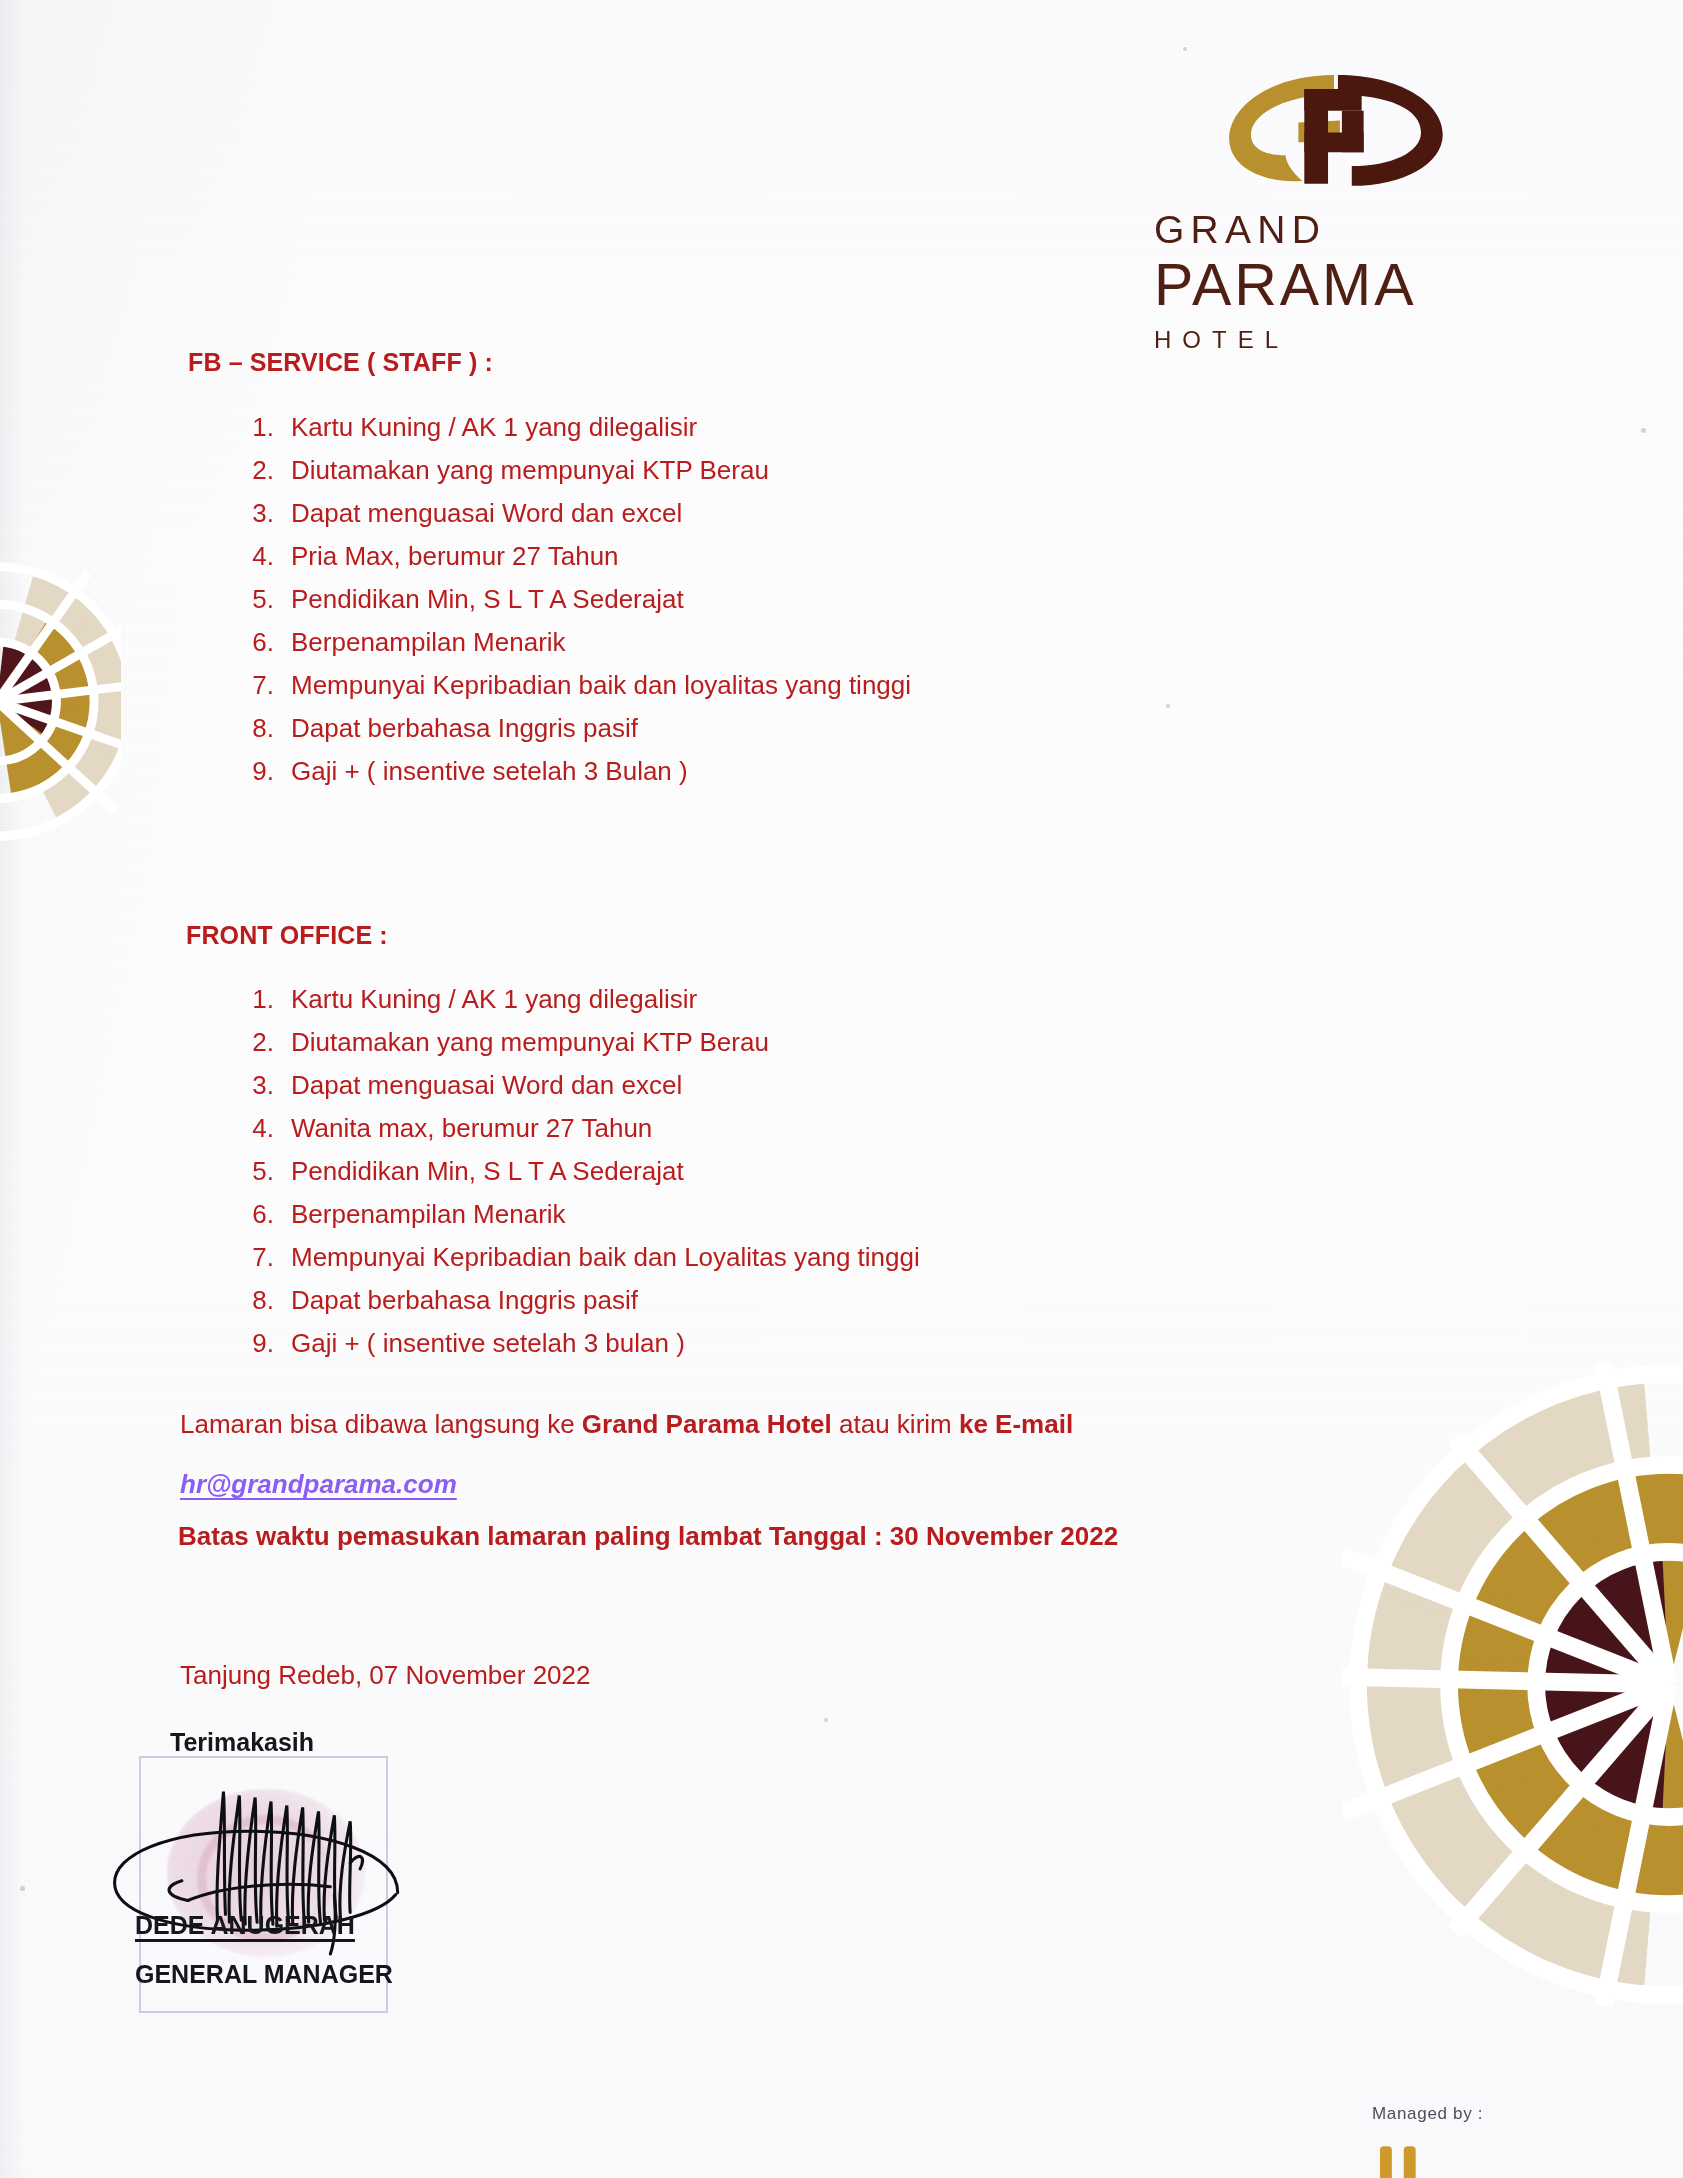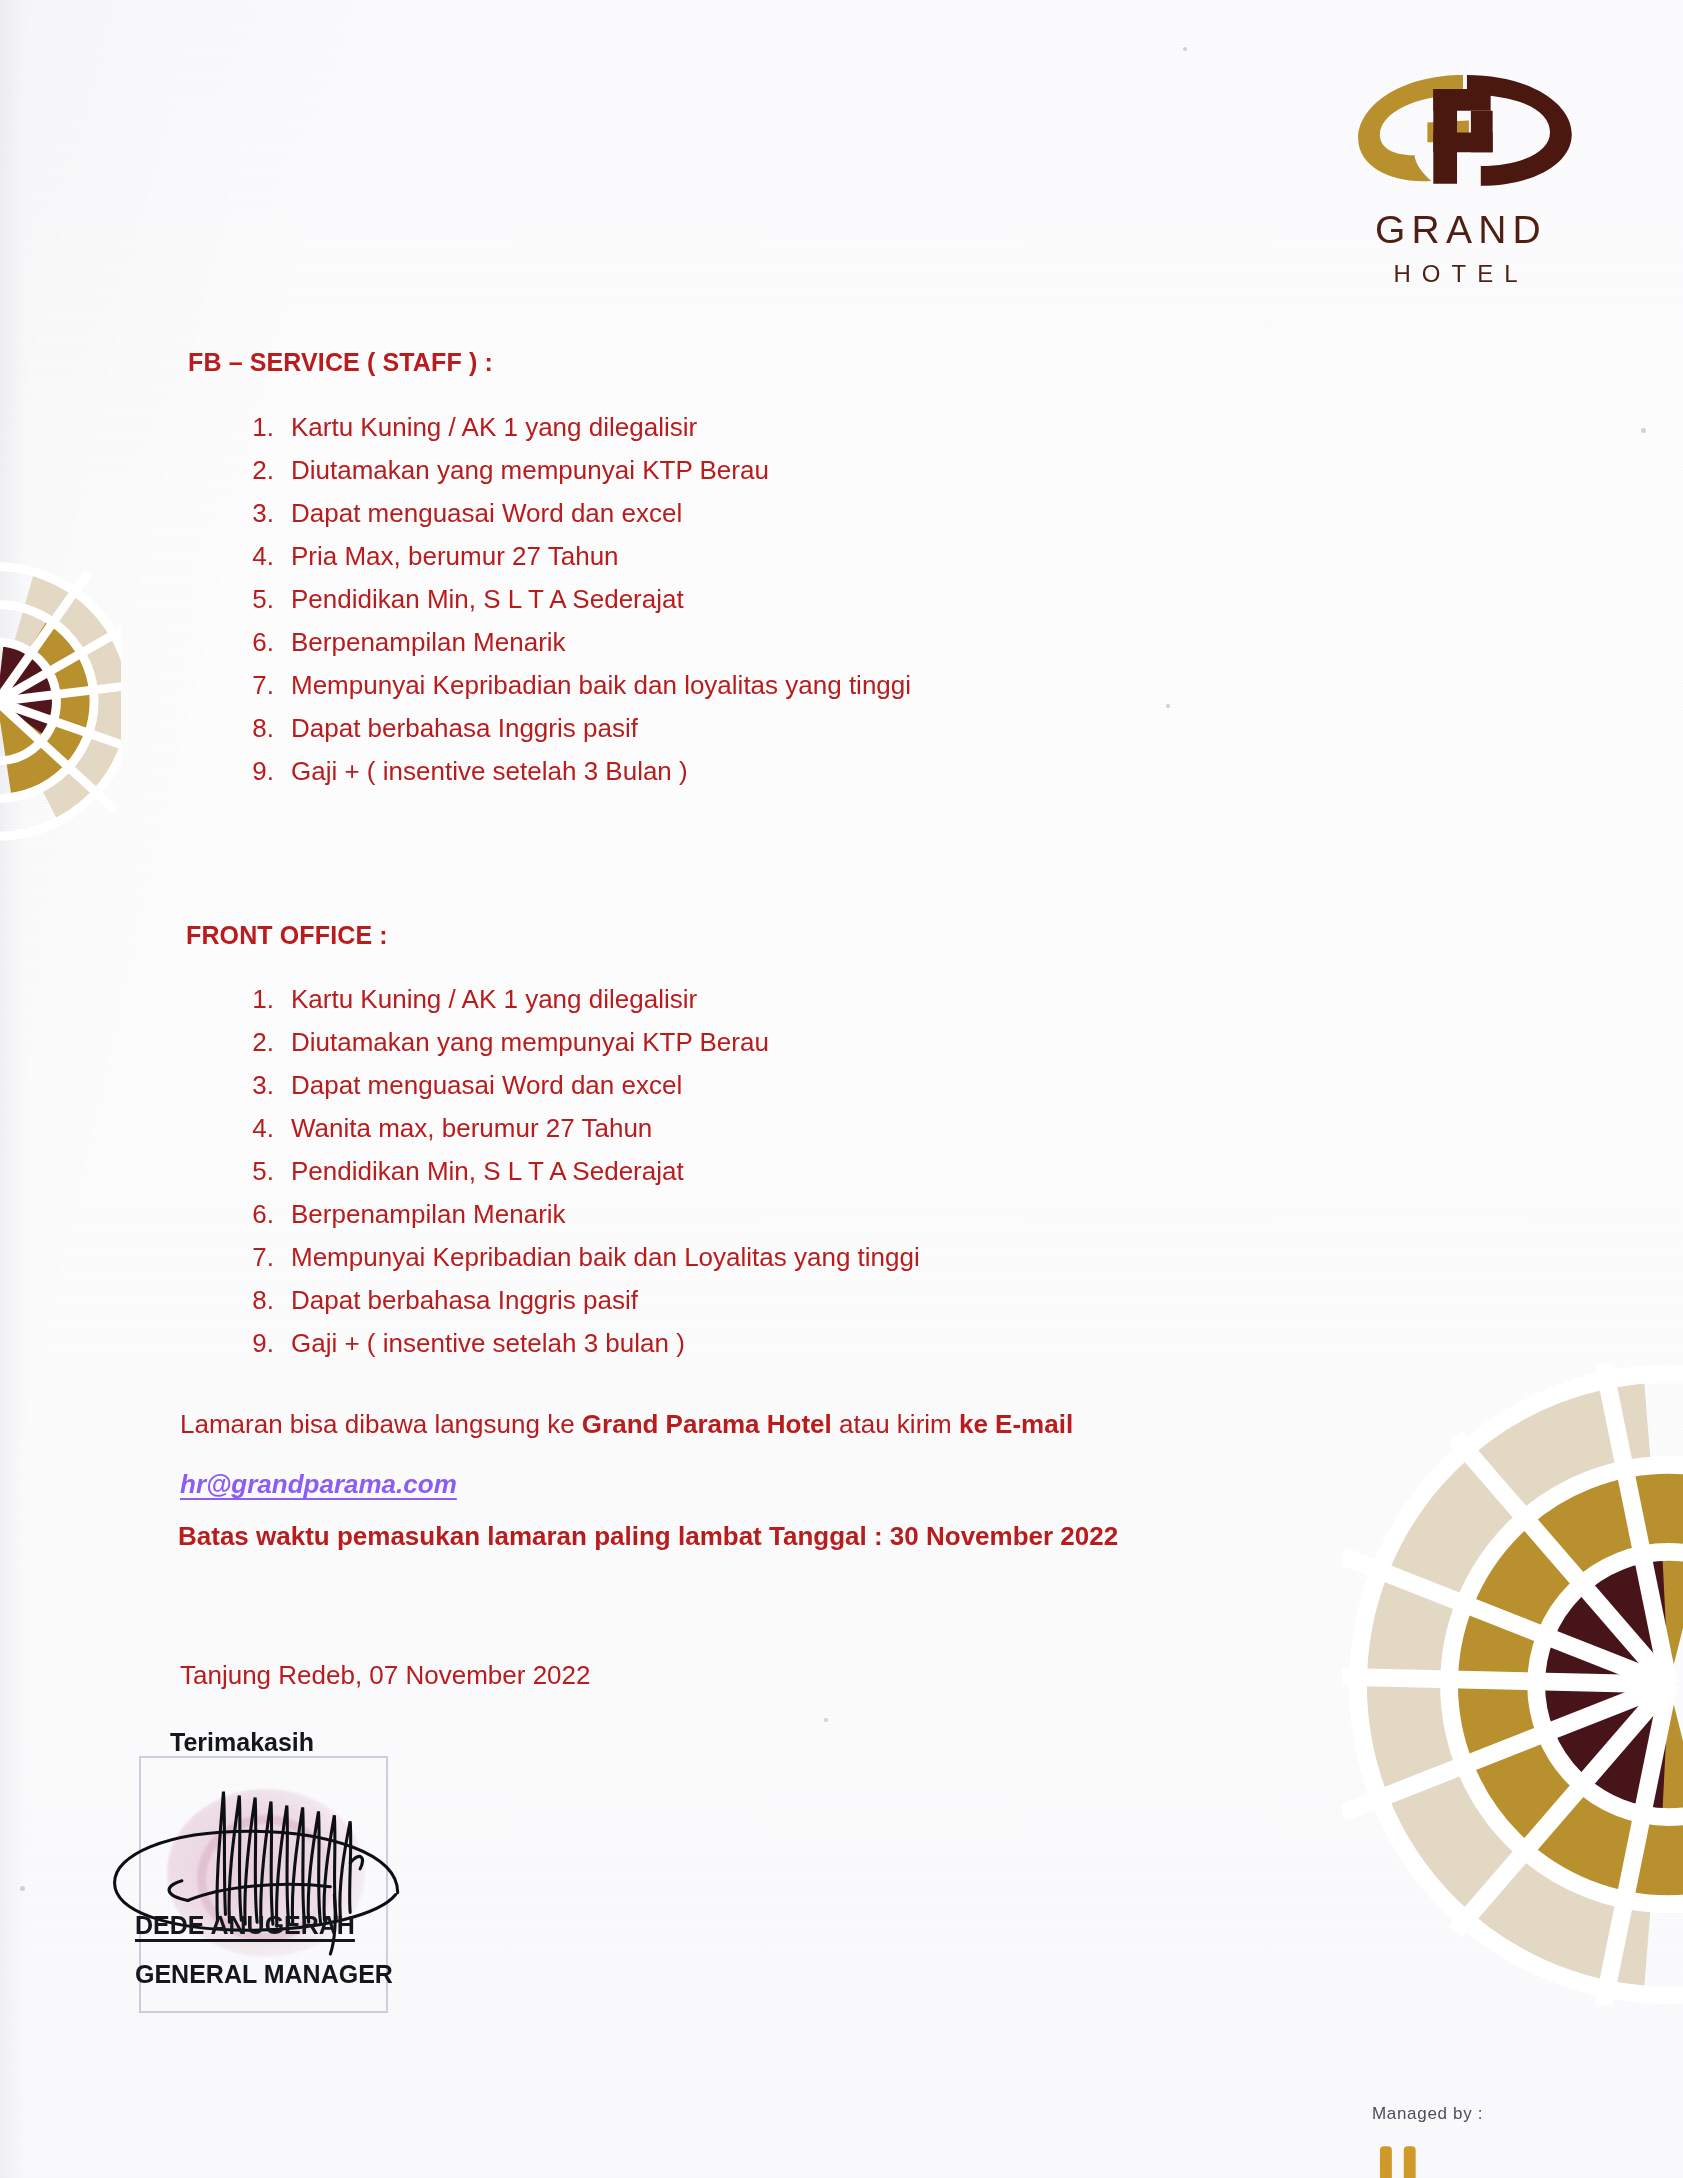--- a/index.html
+++ b/index.html
@@ -38,24 +38,23 @@
   #scanedge {
     position: absolute;
     left: 0; top: 0; bottom: 0; width: 26px;
     background: linear-gradient(90deg, rgba(150,155,170,0.10), rgba(150,155,170,0));
     pointer-events: none;
   }
 
   
   #logo {
     position: absolute;
-    left: 1283px;
+    left: 1154px;
     top: 61px;
     width: 356px;
-    text-align: center;
   }
   #logo-mark { width: 356px; height: 129px; display: block; }
   .logo-word {
     color: #4f1f14;
     letter-spacing: .10em;
     line-height: 1;
     white-space: nowrap;
   }
   #logo-grand  { font-size: 39px; margin-top: 20px; letter-spacing: .16em; }
   #logo-parama { font-size: 59px; margin-top: 7px; letter-spacing: .05em; }
@@ -286,20 +285,21 @@
     <path d="M188,60 L188,82 L146,82 L146,62 Z" fill="#b8912e"></path>
 
     <path d="M186,14 C248,14 292,42 292,74 C292,104 252,126 200,126 L200,106
              C240,106 270,92 270,72 C270,48 236,34 186,34 Z" fill="#4b1810"></path>
     <path d="M152,28 L176,28 L176,124 L152,124 Z" fill="#4b1810"></path>
     <path d="M152,28 L210,28 L210,50 L152,50 Z" fill="#4b1810"></path>
     <path d="M190,50 L212,50 L212,92 L190,92 Z" fill="#4b1810"></path>
     <path d="M152,72 L212,72 L212,92 L152,92 Z" fill="#4b1810"></path>
   </svg>
   <div class="logo-word" id="logo-grand">GRAND</div>
+  <div class="logo-word" id="logo-parama">PARAMA</div>
   <div class="logo-word" id="logo-hotel">HOTEL</div>
 </div>
 
 <div class="sheet-text section-head" style="left:188px; top:348px;">FB – SERVICE ( STAFF ) :</div>
 
 <ol class="req-list sheet-text" id="list-fb" style="left:230px; top:406px;">
   <li><span class="num">1.</span><span>Kartu Kuning / AK 1 yang dilegalisir</span></li>
   <li><span class="num">2.</span><span>Diutamakan yang mempunyai KTP Berau</span></li>
   <li><span class="num">3.</span><span>Dapat menguasai Word dan excel</span></li>
   <li><span class="num">4.</span><span>Pria  Max, berumur 27  Tahun</span></li>

